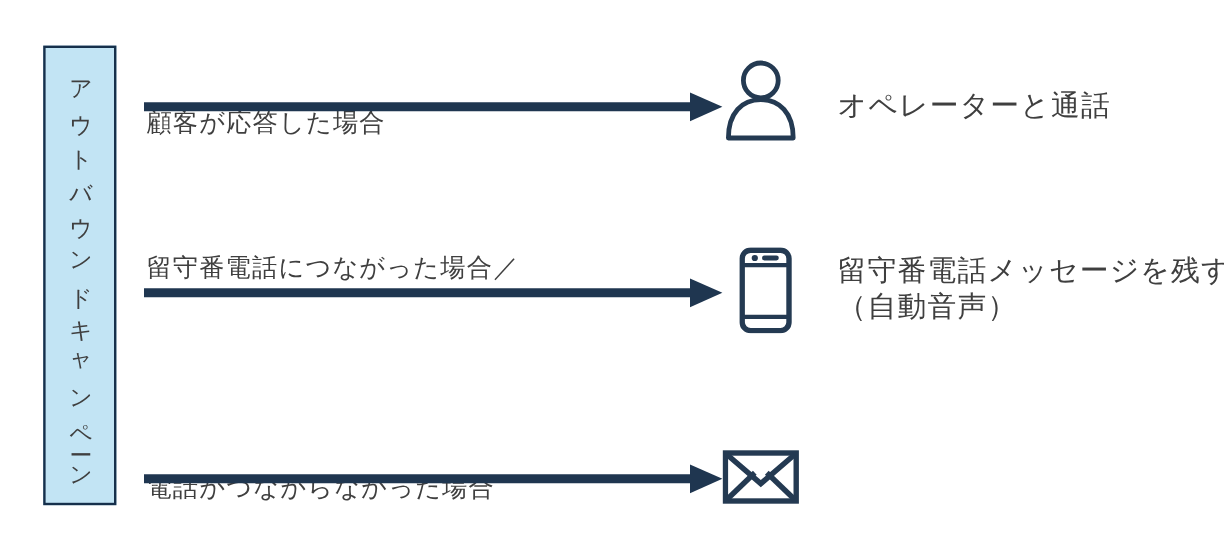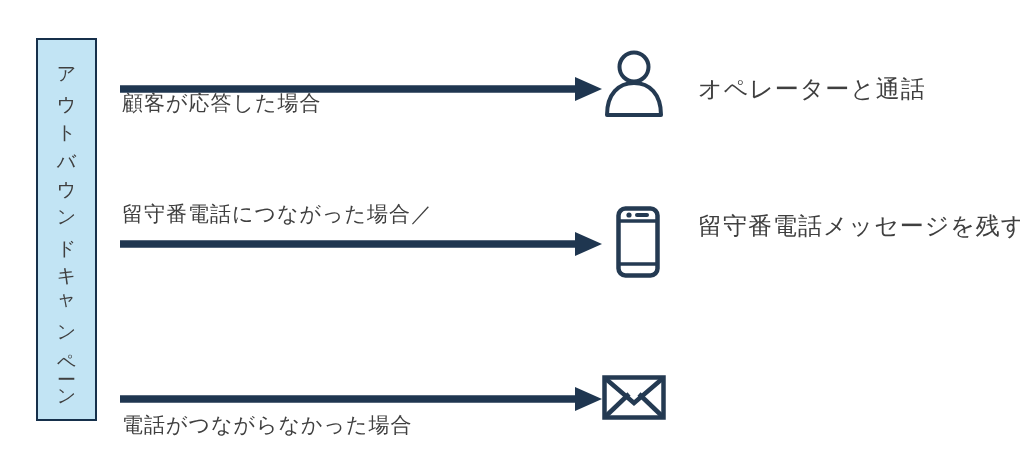--- a/index.html
+++ b/index.html
@@ -90,43 +90,44 @@
   <div class="icon" style="left:604px; top:44px;">
     <svg width="60" height="74" viewBox="0 0 60 74" fill="none">
       <circle cx="30" cy="23" r="14.5" stroke="var(--icon)" stroke-width="4"></circle>
       <path d="M3 71 C3 50 14.5 39 30 39 C45.5 39 57 50 57 71 Z" stroke="var(--icon)" stroke-width="4" stroke-linejoin="round"></path>
     </svg>
   </div>
   <div class="result-label" style="top:74px;">
     <span>オペレーターと通話</span>
   </div>
 
-  <div class="cond-label" style="top:155px;">
+  <div class="cond-label" style="top:165px;">
     <span>留守番電話につながった場合／</span><br>
   </div>
   <div class="arrow" style="top:230px;">
     <svg width="484" height="28" viewBox="0 0 484 28">
       <line x1="1" y1="14" x2="458" y2="14" stroke="var(--arrow)" stroke-width="7.5"></line>
       <polygon points="456,2 456,26 483,14" fill="var(--arrow)"></polygon>
     </svg>
   </div>
   <div class="icon" style="left:616px; top:206px;">
     <svg width="44" height="72" viewBox="0 0 44 72" fill="none">
       <rect x="2.5" y="2.5" width="39" height="67" rx="7" stroke="var(--icon)" stroke-width="4.5"></rect>
       <line x1="2.5" y1="15" x2="41.5" y2="15" stroke="var(--icon)" stroke-width="3.5"></line>
       <line x1="2.5" y1="58" x2="41.5" y2="58" stroke="var(--icon)" stroke-width="3.5"></line>
       <circle cx="13" cy="9" r="2.6" fill="var(--icon)"></circle>
       <line x1="21" y1="9" x2="31" y2="9" stroke="var(--icon)" stroke-width="4" stroke-linecap="round"></line>
     </svg>
   </div>
   <div class="result-label" style="top:211px;">
     <span>留守番電話メッセージを残す</span><br>
+    <span>（自動音声）</span>
   </div>
 
-  <div class="cond-label" style="top:368px;font-family:Liberation Mono, monospace;">
+  <div class="cond-label" style="top:348px;">
     <span>電話がつながらなかった場合</span>
   </div>
   <div class="arrow" style="top:385px;">
     <svg width="484" height="28" viewBox="0 0 484 28">
       <line x1="1" y1="14" x2="458" y2="14" stroke="var(--arrow)" stroke-width="7.5"></line>
       <polygon points="456,2 456,26 483,14" fill="var(--arrow)"></polygon>
     </svg>
   </div>
   <div class="icon" style="left:602px; top:375px;">
     <svg width="64" height="45" viewBox="0 0 64 45" fill="none">

